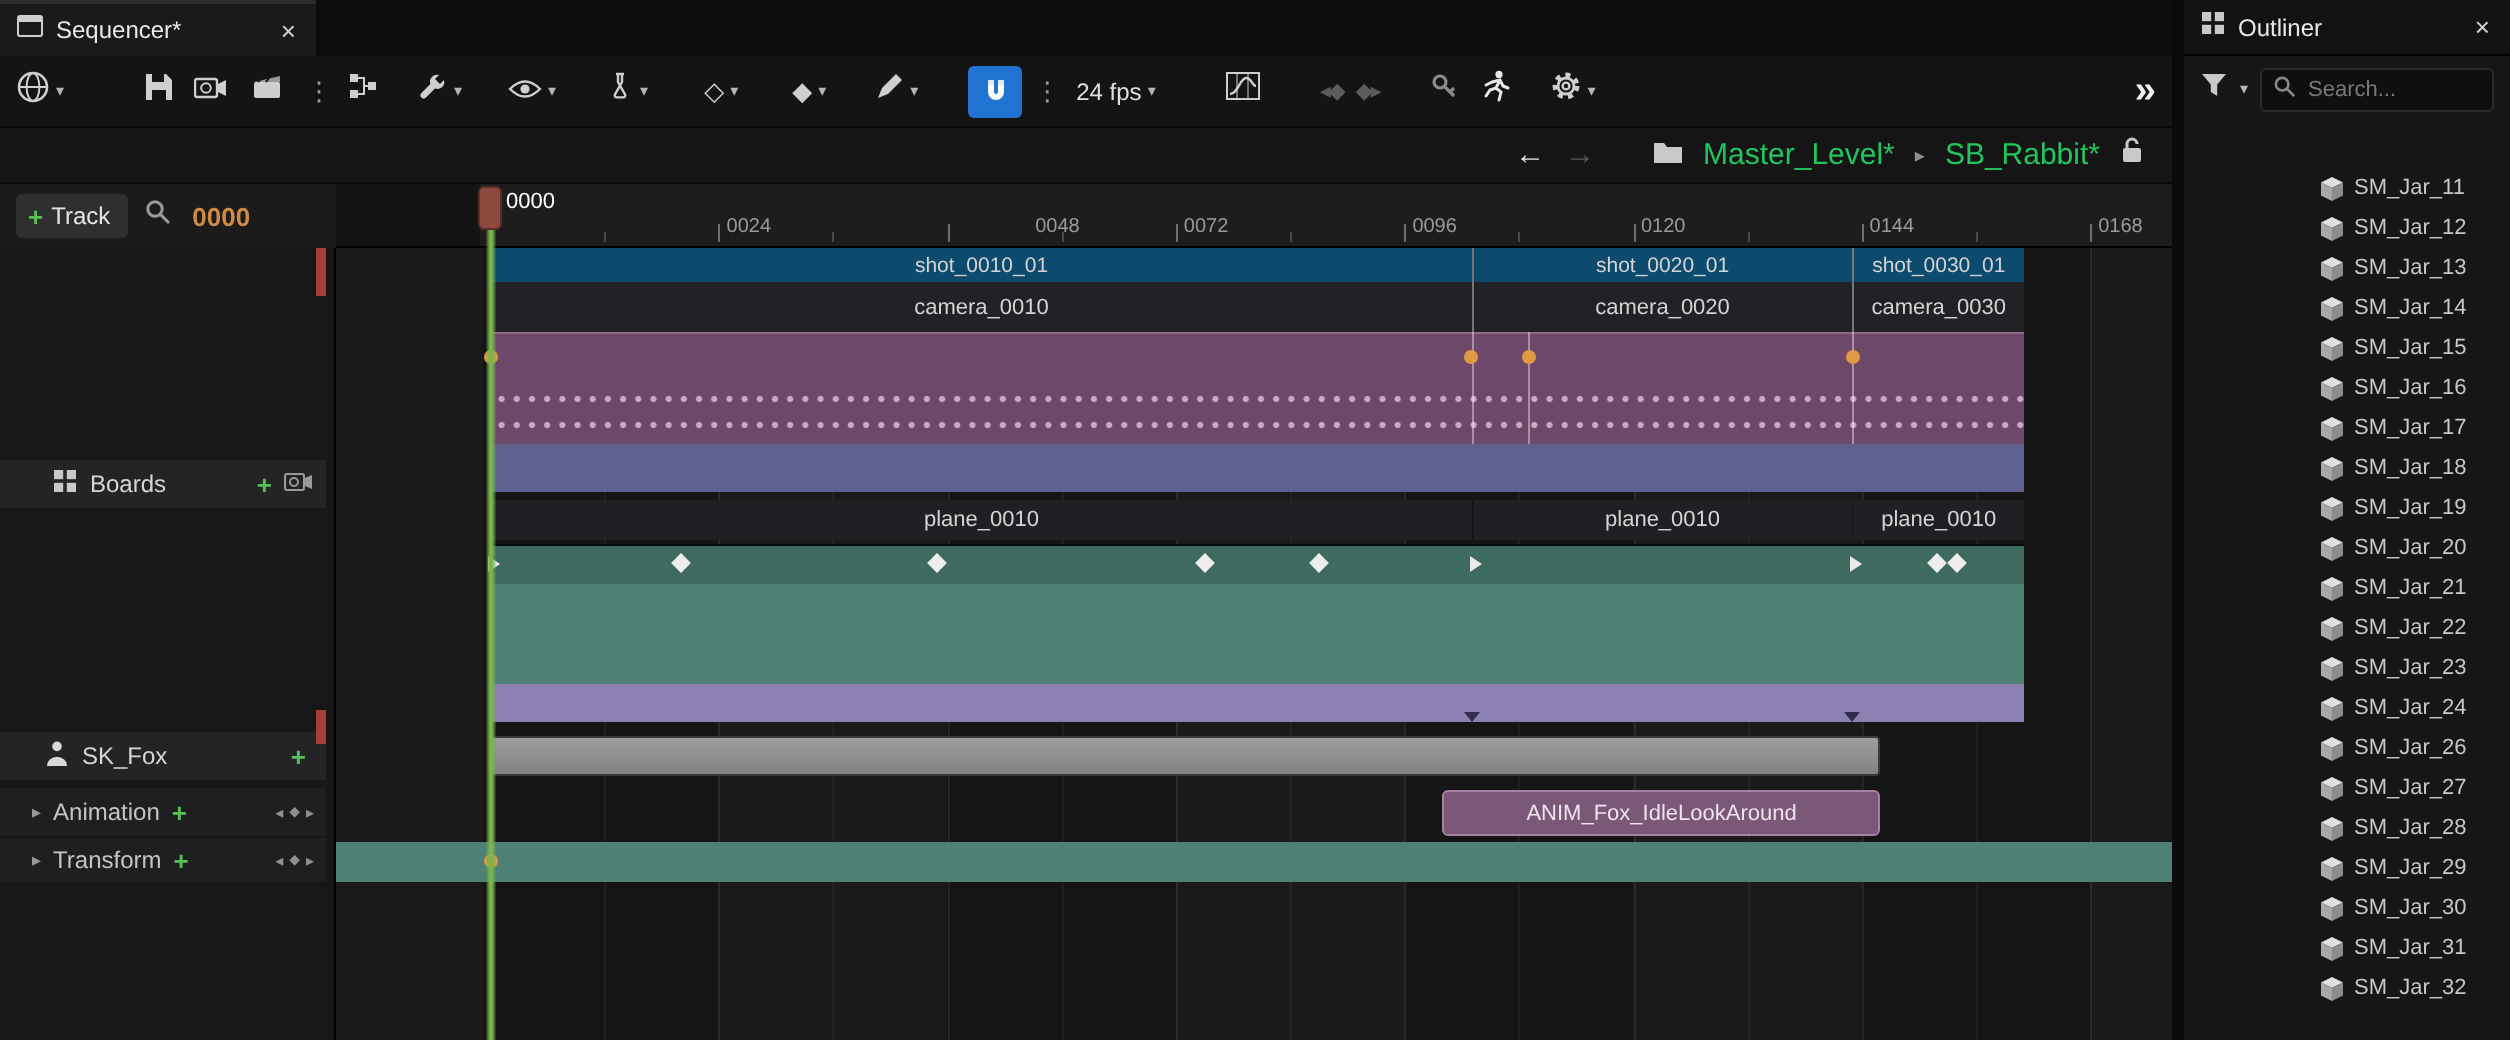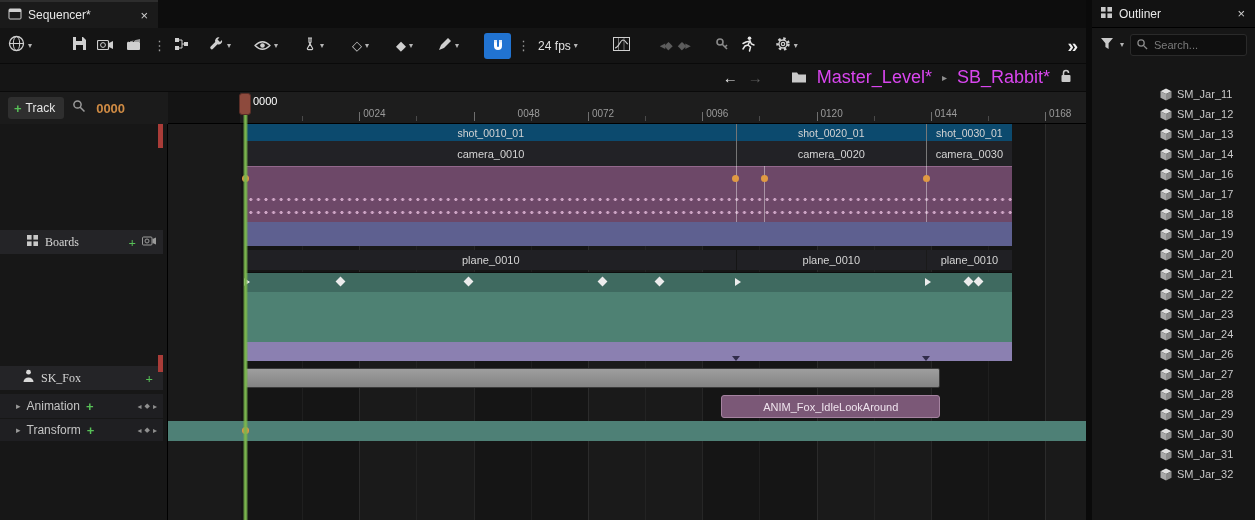--- a/index.html
+++ b/index.html
@@ -24,37 +24,37 @@
   .snap{width:27px;height:26px;background:#2173d1;border-radius:3px;display:flex;align-items:center;justify-content:center;}
   .fps-label{font-size:12px;color:#e0e0e0;white-space:nowrap;}
   .gico{color:#5c5c5c;font-size:11px;letter-spacing:-1px;}
   .chev-exp{font-size:19px;color:#f0f0f0;font-weight:bold;}
 
   .navrow{position:absolute;left:0;top:64px;width:1086px;height:28px;background:#151515;
           display:flex;align-items:center;justify-content:flex-end;gap:10px;padding-right:14px;
           border-bottom:1px solid #0a0a0a;}
   .nav-arrow{font-size:15px;color:#e6e6e6;cursor:pointer;}
   .nav-arrow.dis{color:#5c5c5c;}
-  .crumb{font-size:18px;color:#d946ef;white-space:nowrap;cursor:pointer;}
+  .crumb{font-size:15px;color:#22c55e;white-space:nowrap;cursor:pointer;}
   .crumb-sep{font-size:10px;color:#8f8f8f;}
 
   .seqbody{position:absolute;left:0;top:92px;width:1086px;height:428px;background:#141414;}
 
   
   .leftcol{position:absolute;left:0;top:0;width:168px;height:428px;background:#171717;border-right:1px solid #000;}
   .lc-header{position:absolute;left:0;top:0;width:168px;height:32px;background:#1b1b1b;
              display:flex;align-items:center;gap:8px;padding:0 8px;}
   .track-btn{height:22px;background:#2f2f2f;border-radius:3px;display:flex;align-items:center;gap:4px;
              padding:0 9px 0 6px;cursor:pointer;}
   .plus{color:#57c057;font-size:13px;font-weight:bold;line-height:1;}
   .track-btn-label{font-size:12px;color:#e6e6e6;}
   .time-display{font-size:13px;color:#cf8b44;font-weight:bold;margin-left:2px;}
 
   .lc-row{position:absolute;left:0;width:163px;display:flex;align-items:center;gap:6px;font-size:12px;color:#d6d6d6;}
-  .lc-row.head{background:#242427;font-family:Liberation Serif, serif;}
+  .lc-row.head{background:#242427;}
   .lc-row.sub{background:#1f1f22;color:#c4c4c4;}
   .lc-spacer{flex:1;}
   .tri{color:#9a9a9a;font-size:9px;}
   .knav{display:flex;align-items:center;gap:3px;color:#8f8f8f;font-size:8px;}
   .redbar{position:absolute;left:158px;width:5px;background:#a93c38;}
 
   
   .timeline{position:absolute;left:168px;top:0;width:918px;height:428px;background:#151515;overflow:hidden;}
   .grid{position:absolute;left:0;top:32px;width:918px;height:396px;
         background-image:repeating-linear-gradient(90deg, transparent 0px, transparent 114.3px,
@@ -536,20 +536,31 @@
         </div>
         <div class="ol-row">
           <span class="ol-eye"></span>
           <span class="ol-cube">
             <svg width="12" height="13" viewBox="0 0 12 13">
               <polygon points="6,0.5 11.5,3.2 6,5.9 0.5,3.2" fill="#e0e0e0"></polygon>
               <polygon points="0.5,3.2 6,5.9 6,12.5 0.5,9.8" fill="#a8a8a8"></polygon>
               <polygon points="11.5,3.2 6,5.9 6,12.5 11.5,9.8" fill="#8c8c8c"></polygon>
             </svg>
           </span>
+          <span class="ol-label">SM_Jar_15</span>
+        </div>
+        <div class="ol-row">
+          <span class="ol-eye"></span>
+          <span class="ol-cube">
+            <svg width="12" height="13" viewBox="0 0 12 13">
+              <polygon points="6,0.5 11.5,3.2 6,5.9 0.5,3.2" fill="#e0e0e0"></polygon>
+              <polygon points="0.5,3.2 6,5.9 6,12.5 0.5,9.8" fill="#a8a8a8"></polygon>
+              <polygon points="11.5,3.2 6,5.9 6,12.5 11.5,9.8" fill="#8c8c8c"></polygon>
+            </svg>
+          </span>
           <span class="ol-label">SM_Jar_16</span>
         </div>
         <div class="ol-row">
           <span class="ol-eye"></span>
           <span class="ol-cube">
             <svg width="12" height="13" viewBox="0 0 12 13">
               <polygon points="6,0.5 11.5,3.2 6,5.9 0.5,3.2" fill="#e0e0e0"></polygon>
               <polygon points="0.5,3.2 6,5.9 6,12.5 0.5,9.8" fill="#a8a8a8"></polygon>
               <polygon points="11.5,3.2 6,5.9 6,12.5 11.5,9.8" fill="#8c8c8c"></polygon>
             </svg>

